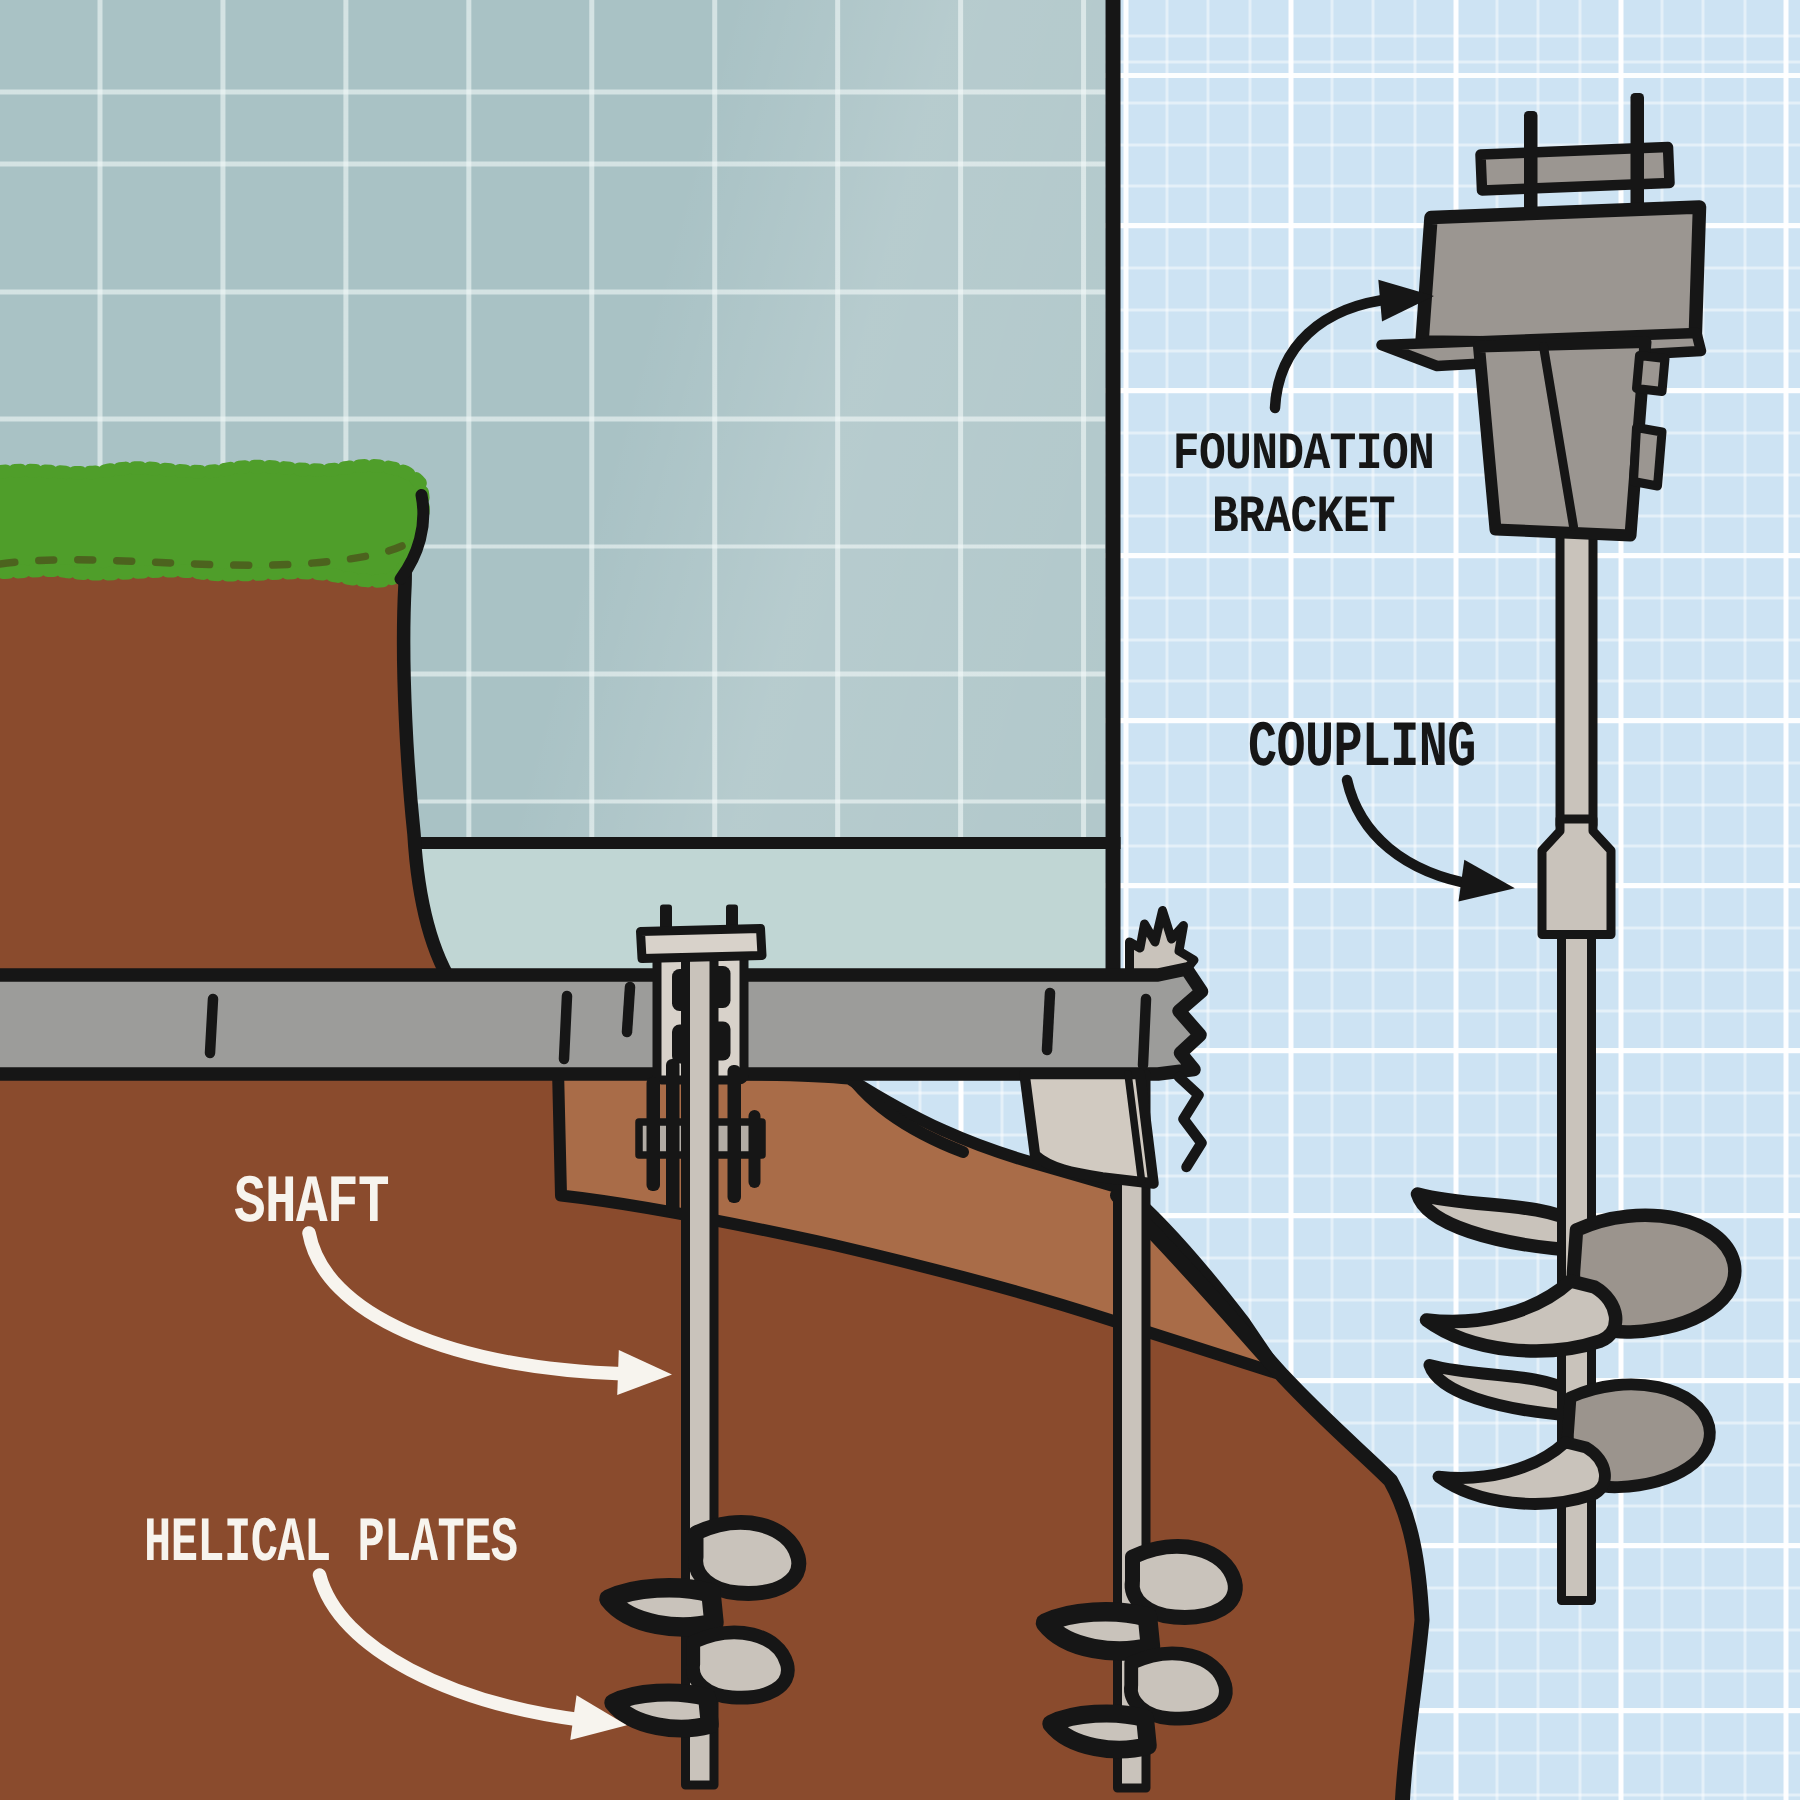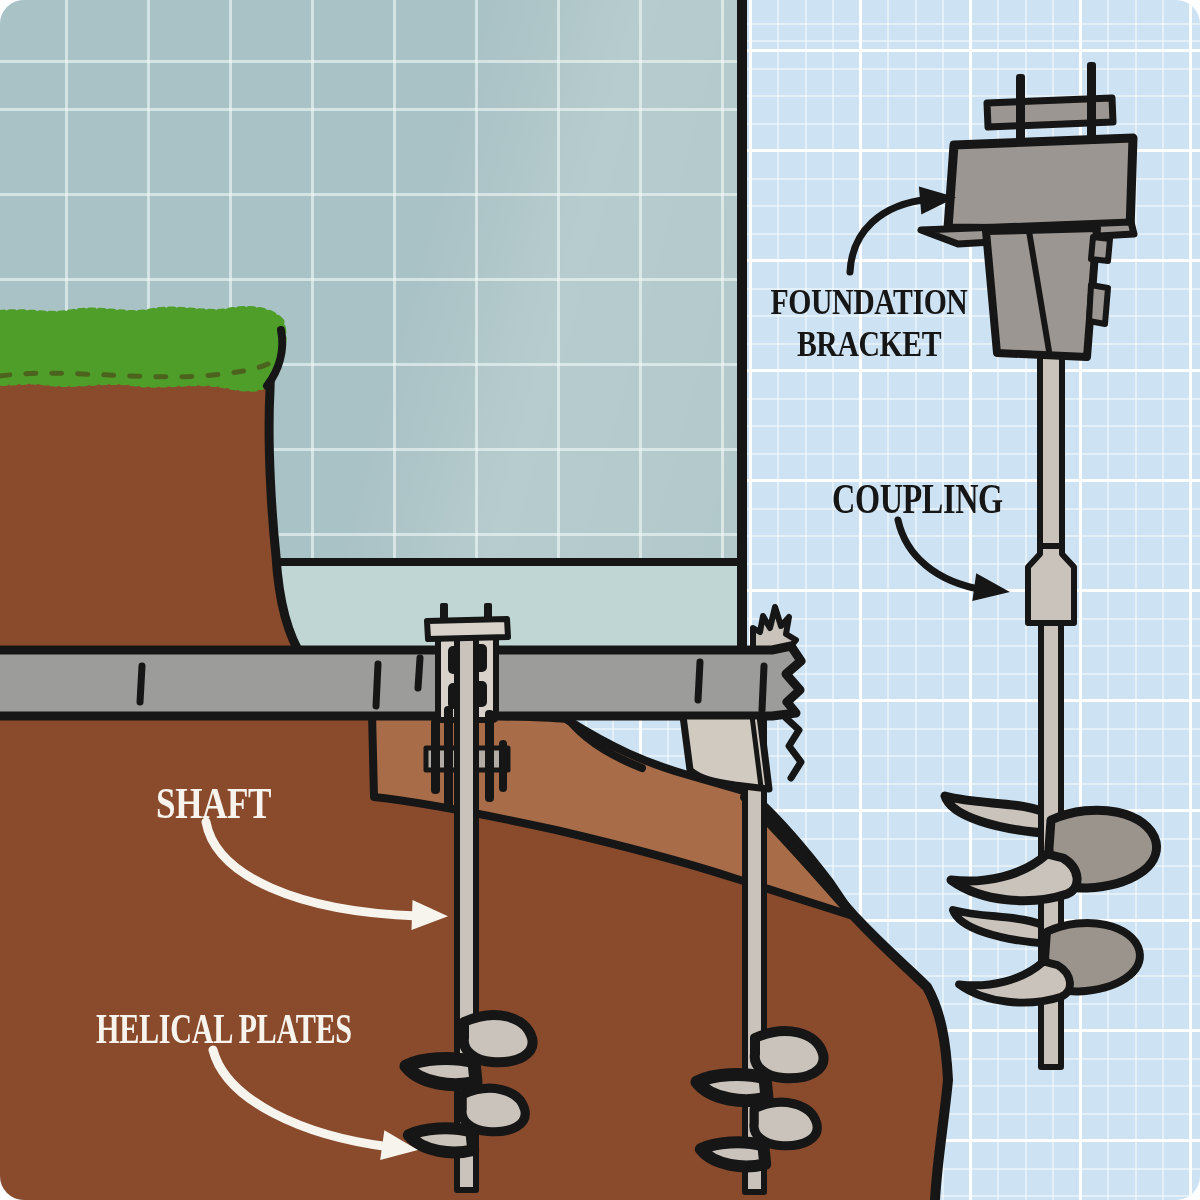--- a/index.html
+++ b/index.html
@@ -1,19 +1,18 @@
 <!DOCTYPE html>
 <html style="--c-blueprint: #cde3f3; --c-tile: #a9c2c5; --c-strip: #c0d6d4; --c-outline: #161616; --c-soil: #8a4b2d; --c-soil-light: #a96c48; --c-grass: #4f9e2a; --c-steel: #9c9c9a; --c-steel-dark: #9b9691; --c-shaft: #c9c3bb; --c-plate: #d8d2ca; --c-blade: #9b948d; --c-tan: #d1cac1; --c-ink: #161616; --c-ink-light: #f7f4ee;"><head>
 <meta charset="utf-8">
 <style>
   html,body{margin:0;padding:0;background:#fff;}
   .stage{
     position:relative;width:1200px;height:1200px;overflow:hidden;
-    font-family:Liberation Serif, serif;
-    border-radius:24px;
+    font-family:Liberation Mono, monospace;
   }
   
   .blueprint{
     position:absolute;left:0;top:0;width:1200px;height:1200px;
     background-color:var(--c-blueprint,#cde3f3);
     background-image:
       repeating-linear-gradient(90deg,rgba(255,255,255,.95) 0 3px,transparent 3px 110px),
       repeating-linear-gradient(0deg,rgba(255,255,255,.95) 0 3px,transparent 3px 110px),
       repeating-linear-gradient(90deg,rgba(255,255,255,.45) 0 2px,transparent 2px 27.5px),
       repeating-linear-gradient(0deg,rgba(255,255,255,.45) 0 2px,transparent 2px 27.5px);

